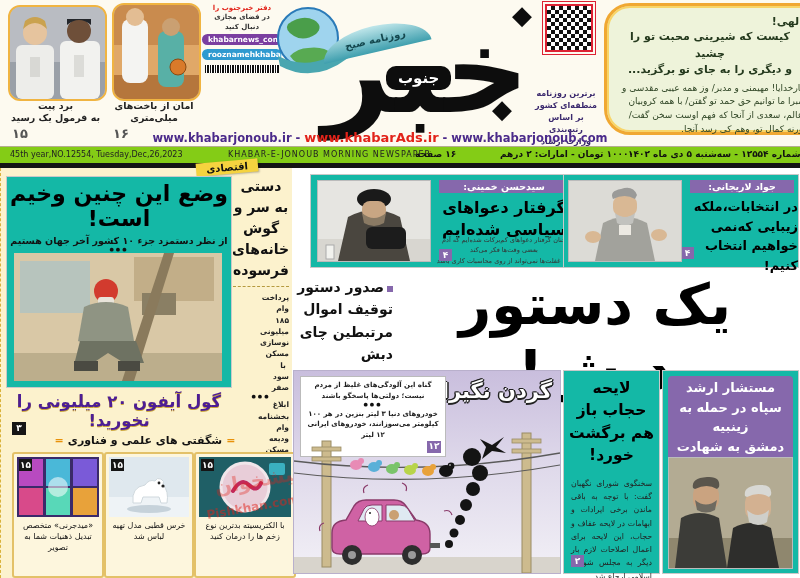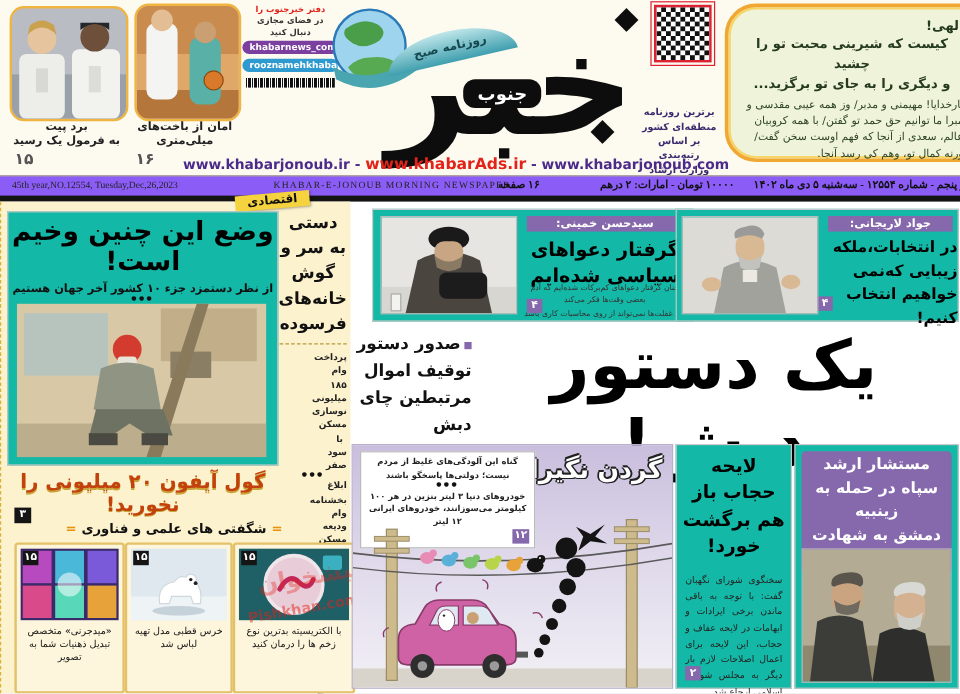--- a/index.html
+++ b/index.html
@@ -28,40 +28,40 @@
           box-shadow:inset 0 0 0 2px #f8d568;color:#253a1e;}
   .prayer-title{font-size:11px;font-weight:bold;}
   .prayer-line{font-size:11px;font-weight:bold;line-height:1.5;}
   .prayer-body{font-size:9px;line-height:1.55;color:#2e4424;}
   .qr{background:
       conic-gradient(#111 25%,#fff 0 50%,#111 0 75%,#fff 0) 0 0/8px 8px;
       border:2px solid #d23;outline:1px solid #d23;outline-offset:2px;}
   .url-line{font-size:11.5px;font-weight:bold;letter-spacing:0;}
   .url-main{color:#4b2a8a;}
   .url-red{color:#e2231a;font-size:13px;}
-  .infobar{background:#8b5cf6;border-top:1px solid #b5ad90;border-bottom:1px solid #8a8468;font-family:Liberation Serif, serif;}
+  .infobar{background:#84cc16;border-top:1px solid #b5ad90;border-bottom:1px solid #8a8468;}
   .infobar span{white-space:nowrap;}
   .black-rule{background:#141414;}
   
   .yellow-panel{background:#fcf2cd;border-left:1px dashed #d9b23a;}
   .tag-econ{background:#f5d33f;color:#111;font-size:10px;font-weight:bold;padding:1px 10px;transform:rotate(-5deg);box-shadow:1px 1px 2px rgba(0,0,0,.3);}
   .card{background:#14b8a6;border:1px solid #c9c9c9;}
   .lead-headline{font-size:22px;font-weight:bold;color:#000;letter-spacing:-0.5px;}
   .sub-line{font-size:9.5px;font-weight:bold;color:#111;}
   .dots{color:#111;font-size:5px;letter-spacing:2px;}
   .badge{display:inline-flex;align-items:center;justify-content:center;color:#fff;font-weight:bold;font-size:9px;}
   .badge-purple{background:#8668ac;}
   .badge-black{background:#151515;}
   .kicker{background:#8668ac;color:#fff;font-size:9.5px;font-weight:bold;display:flex;align-items:center;justify-content:center;}
   .sq-bullet{display:inline-block;width:6px;height:6px;background:#8668ac;margin-left:3px;}
   .housing-headline{font-size:14px;font-weight:bold;color:#111;line-height:1.5;}
   .small-news{font-size:7.5px;font-weight:bold;color:#222;line-height:1.5;padding-left:44px;}
   .dashed-sep{border-top:1px dashed #b59a3f;}
   .trade-headline{font-size:17px;font-weight:bold;color:#111;line-height:1.4;}
-  .iphone-headline{font-size:16.5px;font-weight:bold;color:#c2410c;letter-spacing:0.5px;
+  .iphone-headline{font-size:16.5px;font-weight:bold;color:#4c1d95;letter-spacing:0.5px;
      text-shadow:0 1px 0 #caa53a;}
   .tech-title{font-size:11px;font-weight:bold;color:#111;}
   .tech-title::before,.tech-title::after{content:"=";color:#e8920a;font-weight:bold;margin:0 4px;}
   .thumb-card{background:#fdf6dd;border:2px solid #e3c168;border-radius:3px;padding:3px;}
   .thumb-caption{font-size:8px;font-weight:normal;color:#111;line-height:1.35;}
   .story-headline{font-weight:bold;color:#000;}
   .tiny-sub{font-size:6.5px;color:#333;line-height:1.6;}
   .main-headline{font-size:56px;font-weight:bold;color:#000;letter-spacing:-2px;}
   .debsh-text{font-size:14px;font-weight:bold;color:#111;line-height:1.6;}
   .cartoon-panel{background:linear-gradient(180deg,#c9bedd 0%,#ded8ea 45%,#f2f0f6 100%);border:1px solid #b9b0cc;}

